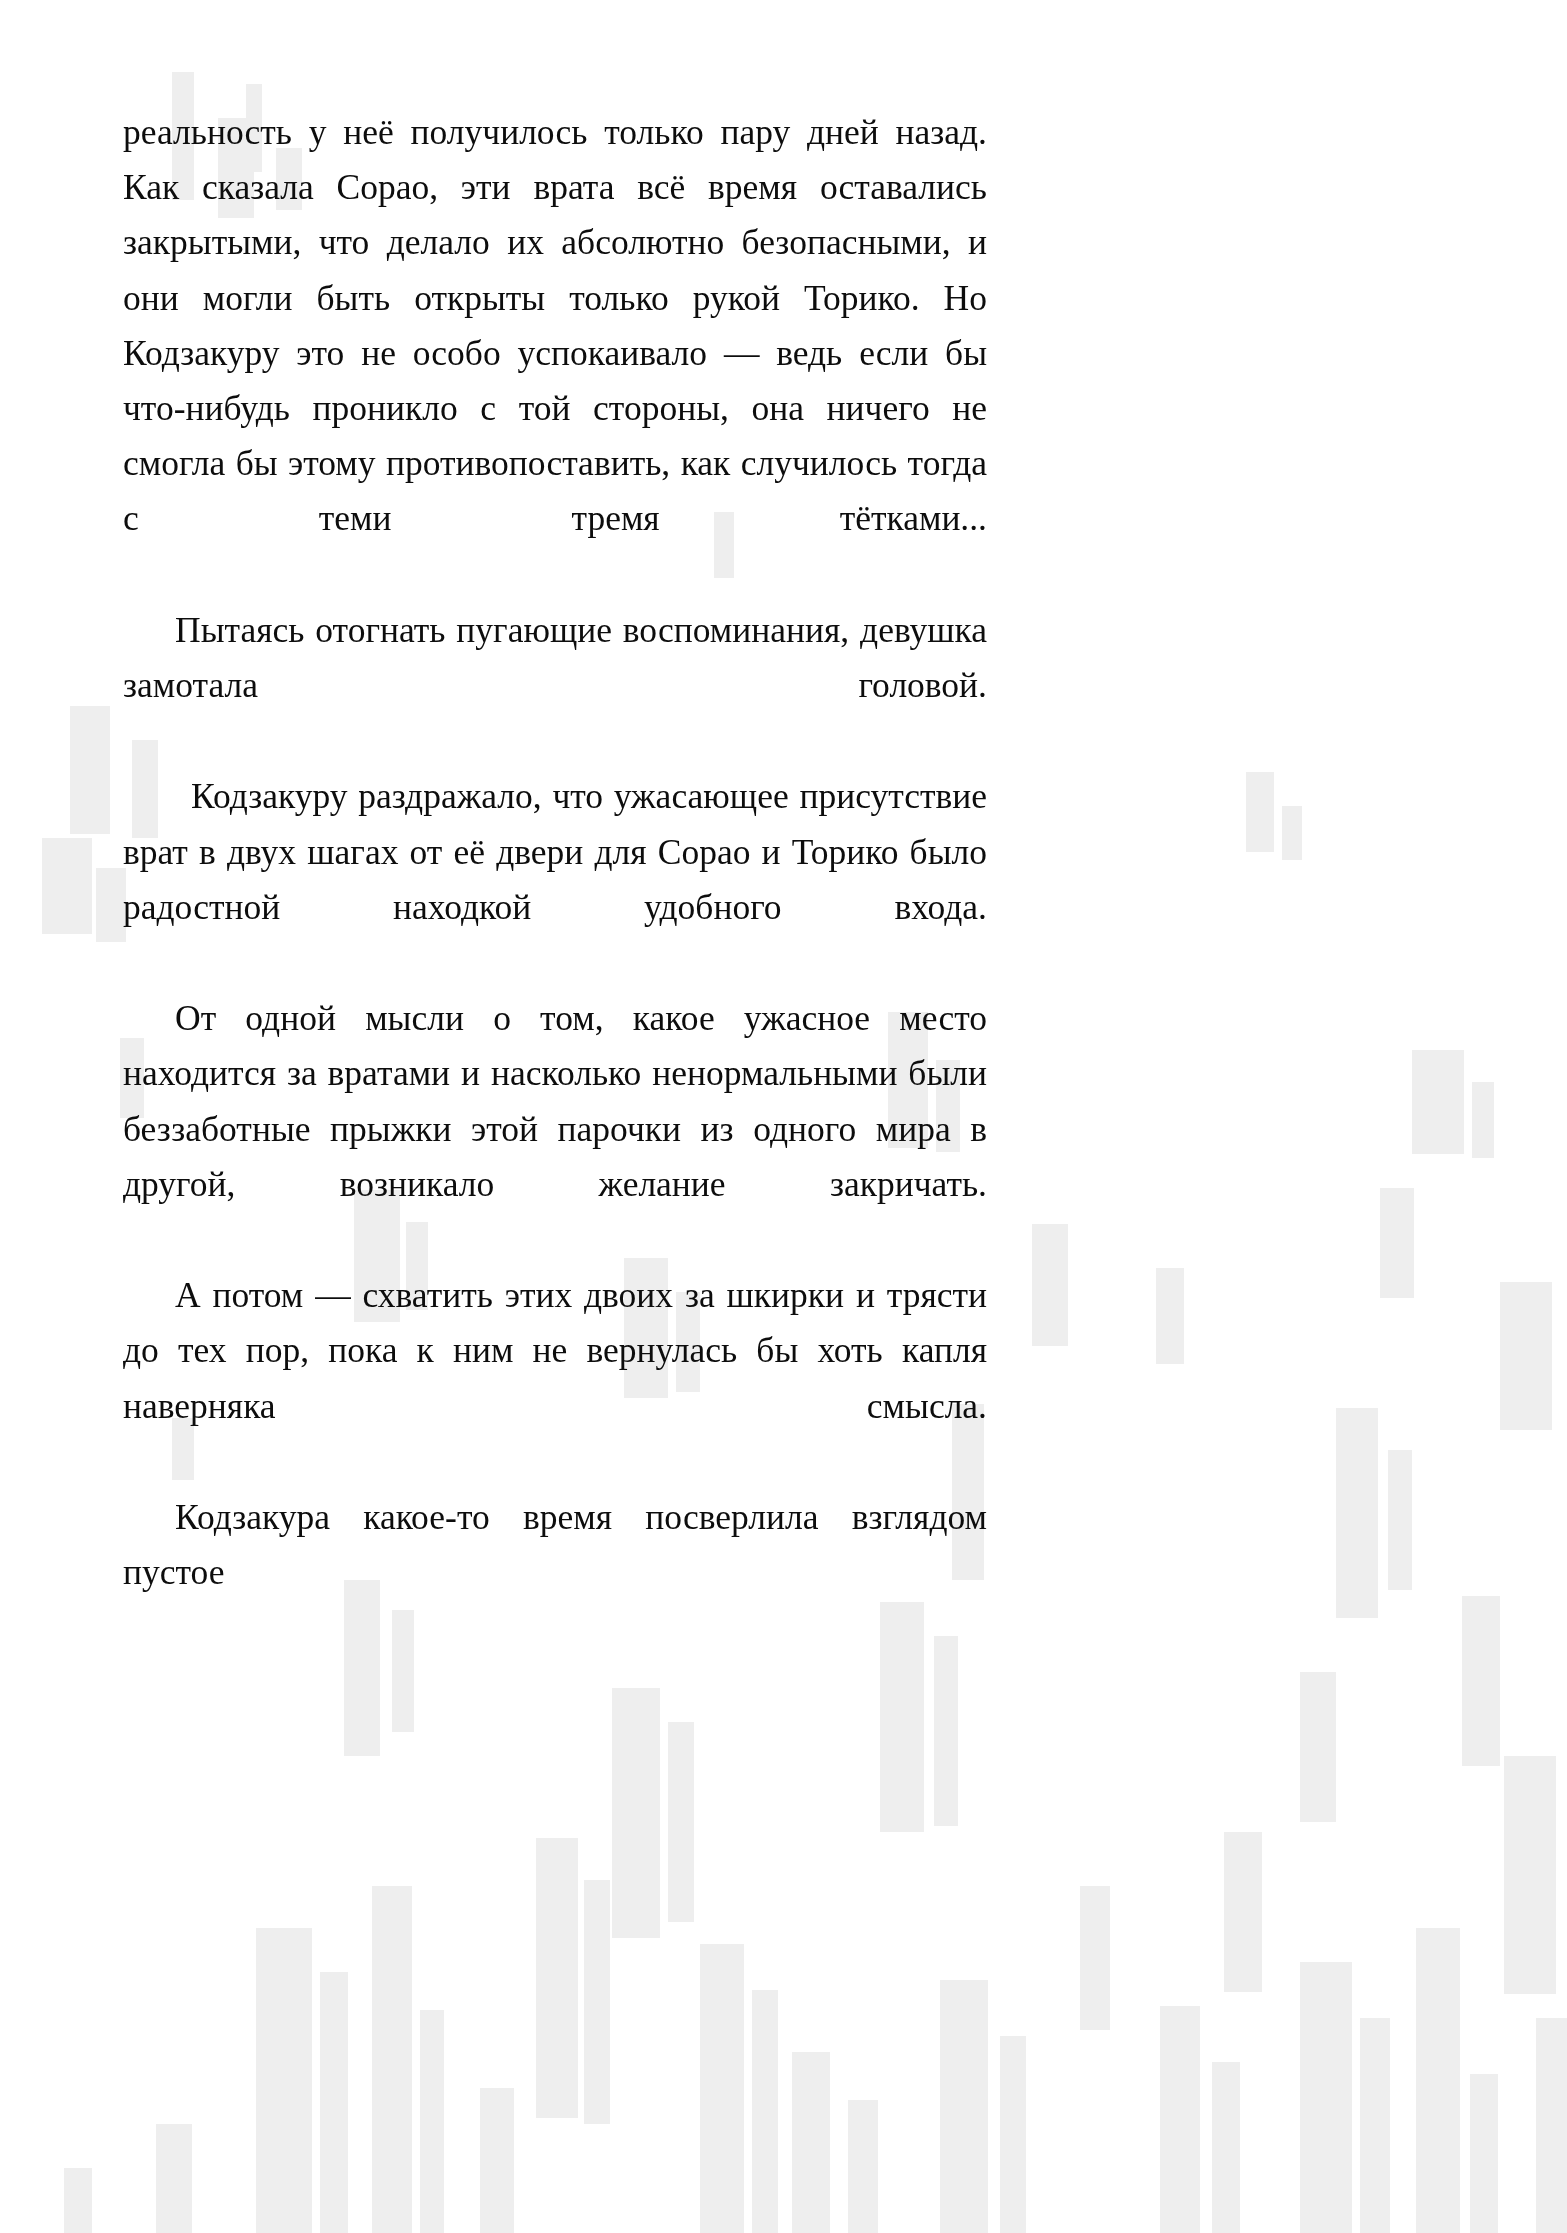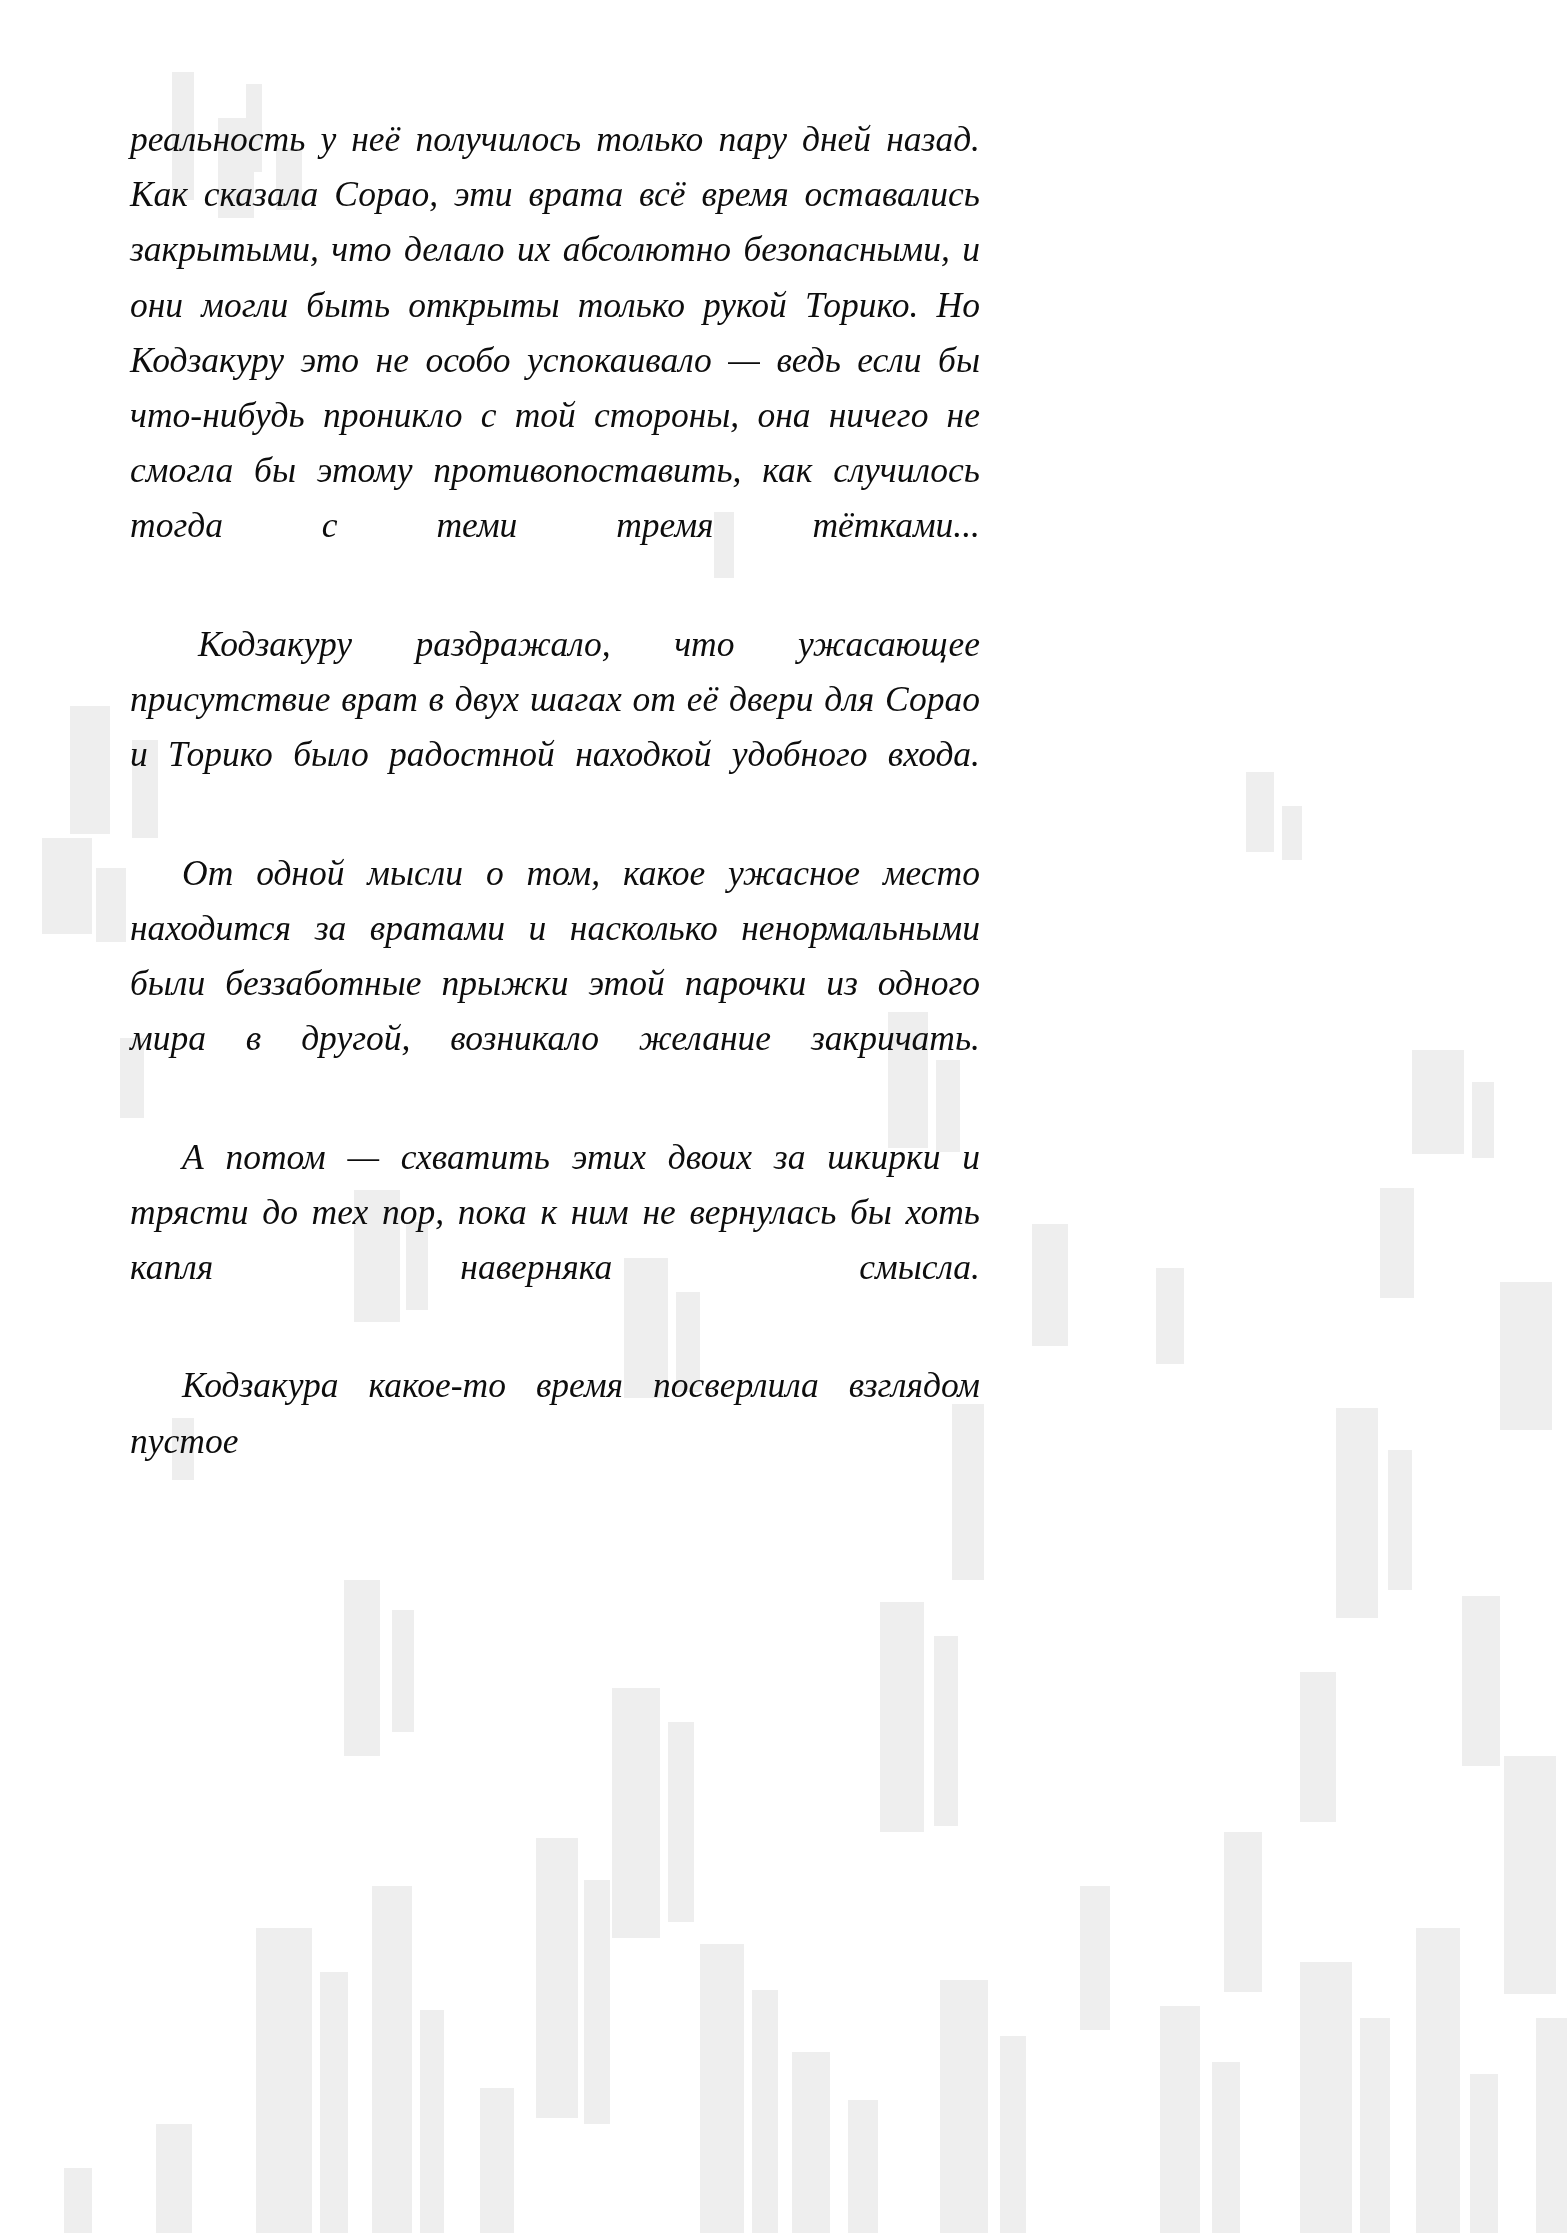--- a/index.html
+++ b/index.html
@@ -35,29 +35,28 @@
   
   #text-column {
     position: absolute;
     z-index: 2;
     left: 122px;
     top: 104px;
     width: 866px;
   }
 
   #text-column p {
-    margin: 8px;
+    margin: 1px;
     padding: 0;
     text-align: justify;
     text-justify: inter-word;
     font-size: 35.5px;
     line-height: 55.2px;
     color: #0d0d0d;
     text-indent: 52px;
-    font-style: italic;
     -webkit-font-smoothing: antialiased;
   }
   #text-column p.no-indent {
     text-indent: 0;
   }
   #text-column p.wide-indent {
     text-indent: 68px;
   }
   
   #text-column p:after {
@@ -130,19 +129,20 @@
       <div class="bar" style="left: 1416px; top: 1928px; width: 44px; height: 306px; background: rgb(238, 238, 238);"></div>
       <div class="bar" style="left: 1470px; top: 2074px; width: 28px; height: 160px; background: rgb(238, 238, 238);"></div>
       <div class="bar" style="left: 480px; top: 2088px; width: 34px; height: 146px; background: rgb(238, 238, 238);"></div>
       <div class="bar" style="left: 156px; top: 2124px; width: 36px; height: 110px; background: rgb(238, 238, 238);"></div>
       <div class="bar" style="left: 1536px; top: 2018px; width: 31px; height: 216px; background: rgb(238, 238, 238);"></div>
       <div class="bar" style="left: 64px; top: 2168px; width: 28px; height: 66px; background: rgb(238, 238, 238);"></div>
     </div>
 
   <div id="text-column">
     <p class="no-indent">реальность у неё получилось только пару дней назад. Как сказала Сорао, эти врата всё время оставались закрытыми, что делало их абсолютно безопасными, и они могли быть открыты только рукой Торико. Но Кодзакуру это не особо успокаивало — ведь  если бы что-нибудь проникло с той стороны, она ничего не смогла бы этому противопоставить, как случилось тогда с теми тремя тётками...</p>
+    <p>Пытаясь отогнать пугающие воспоминания, девушка замотала головой.</p>
     <p class="wide-indent">Кодзакуру раздражало, что ужасающее присутствие врат в двух шагах от её двери для Сорао и Торико было радостной находкой удобного входа.</p>
     <p>От одной мысли о том, какое ужасное место находится за вратами и насколько ненормальными были беззаботные прыжки этой парочки из одного мира в другой, возникало желание закричать.</p>
     <p>А потом — схватить этих двоих за шкирки и трясти до тех пор, пока к ним не вернулась бы хоть капля наверняка смысла.</p>
     <p>Кодзакура какое-то время посверлила взглядом пустое</p>
   </div>
 
 </div>
 
 </body></html>

